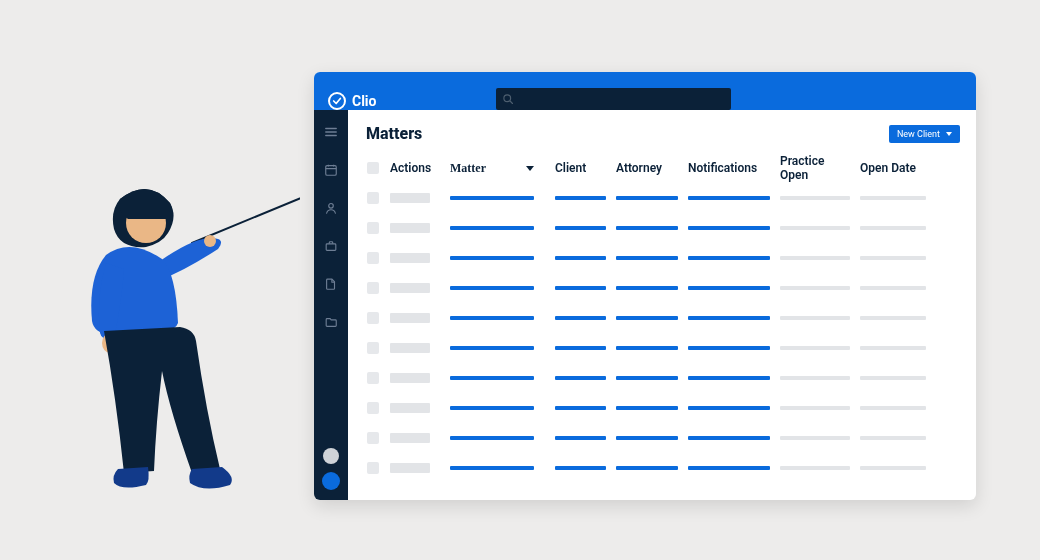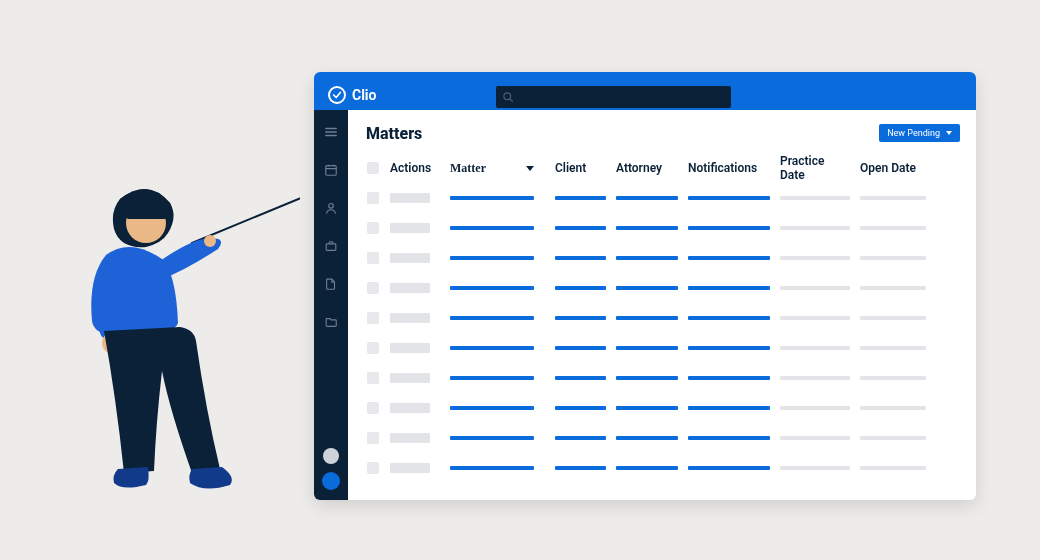--- a/index.html
+++ b/index.html
@@ -23,22 +23,22 @@
     border-radius: 6px;
     box-shadow: 0 6px 18px rgba(0,0,0,.12);
     overflow: hidden;
     display: flex; flex-direction: column;
   }
 
   
   .topbar {
     height: 38px;
     background: #0a6bdd;
-    display: flex; align-items: flex-start;
-    padding: 14px 14px;
+    display: flex; align-items: flex-end;
+    padding: 0 14px;
     gap: 12px;
     color: #fff;
   }
   .brand { display: flex; align-items: center; gap: 6px; font-weight: 700; font-size: 14px; }
   .brand-mark {
     width: 18px; height: 18px; border: 2px solid #fff; border-radius: 50%;
     display: inline-flex; align-items: center; justify-content: center;
   }
   .brand-mark svg { display:block; }
 
@@ -98,21 +98,21 @@
   .dot-grey { width:16px;height:16px;border-radius:50%;background:#cfd3d8; }
   .dot-blue { width:18px;height:18px;border-radius:50%;background:#0a6bdd; }
 
   .main {
     flex:1; min-width:0;
     padding: 14px 16px 0 18px;
     display:flex; flex-direction:column;
     overflow: hidden;
   }
 
-  .page-head { display:flex; align-items:flex-start; justify-content:space-between; }
+  .page-head { display:flex; align-items:flex-end; justify-content:space-between; }
   .page-title { font-weight:800; color:#0b2138; font-size:16px; }
   .new-matter-btn {
     background:#0a6bdd; color:#fff;
     font-size:9px; height:18px;
     border-radius:2px;
     display:flex; align-items:center;
     padding:0 8px; gap:6px;
   }
   .new-matter-btn .caret{ width:0;height:0;border-left:3px solid transparent;border-right:3px solid transparent;border-top:4px solid #fff;}
 
@@ -236,21 +236,21 @@
       <div class="rail-bottom">
         <div class="dot-grey"></div>
         <div class="dot-blue"></div>
       </div>
     </div>
 
     <div class="main">
       <div class="page-head">
         <div class="page-title">Matters</div>
         <div class="new-matter-btn">
-          <span>New Pending</span>
+          <span>New Client</span>
           <span class="caret"></span>
         </div>
       </div>
 
 
       <div class="grid">
 
         <div class="row head">
           <div class="cell c-check">
               <span class="chk"></span>
@@ -265,21 +265,21 @@
           <div class="cell c-client">
               <span>Client</span>
             </div>
           <div class="cell c-attorney">
               <span>Attorney</span>
             </div>
           <div class="cell c-notif">
               <span>Notifications</span>
             </div>
           <div class="cell c-practice">
-              <span>Practice Date</span>
+              <span>Practice Open</span>
             </div>
           <div class="cell c-open">
               <span>Open Date</span>
             </div>
         </div>
 
         <div id="grid-body">
             <div class="row">
               <div class="cell c-check">
                 <span class="chk"></span>

